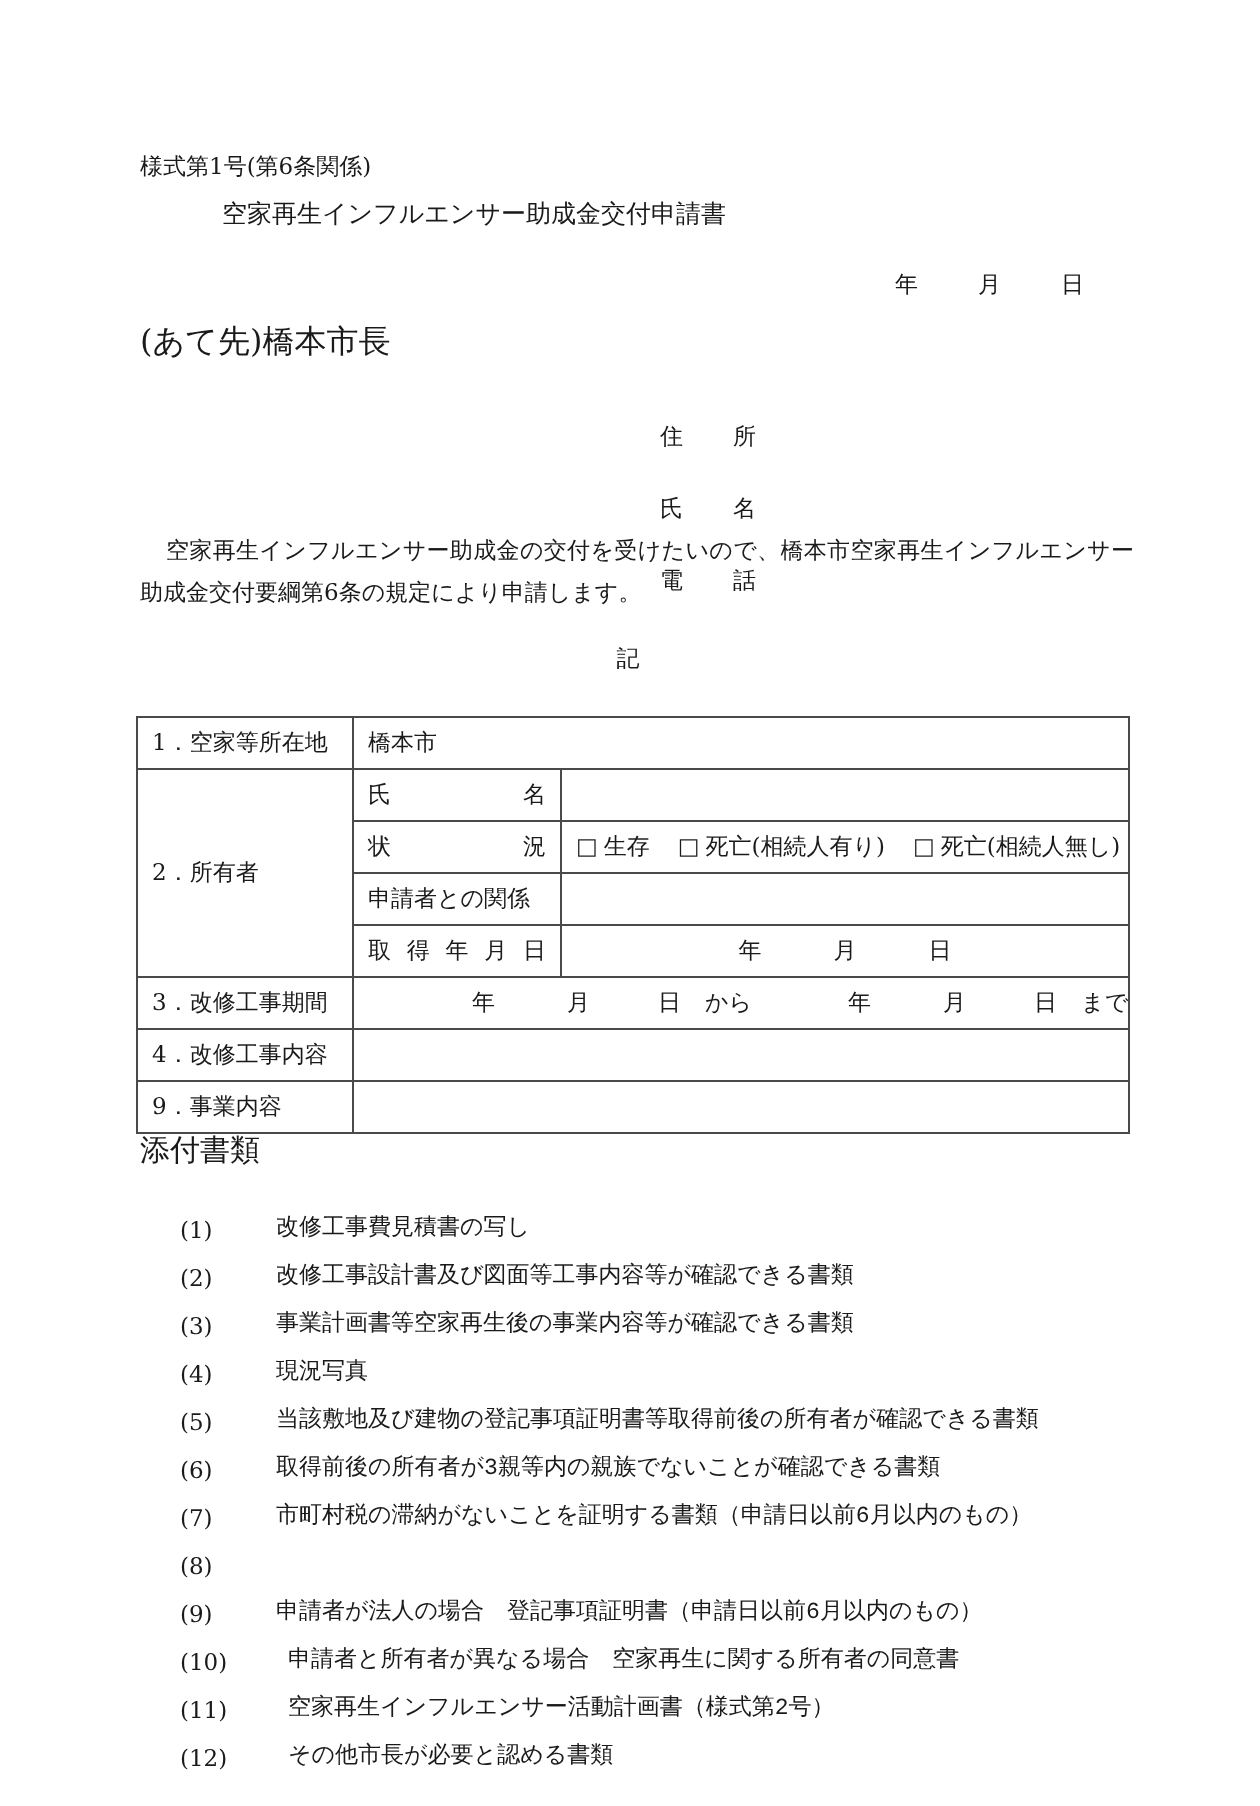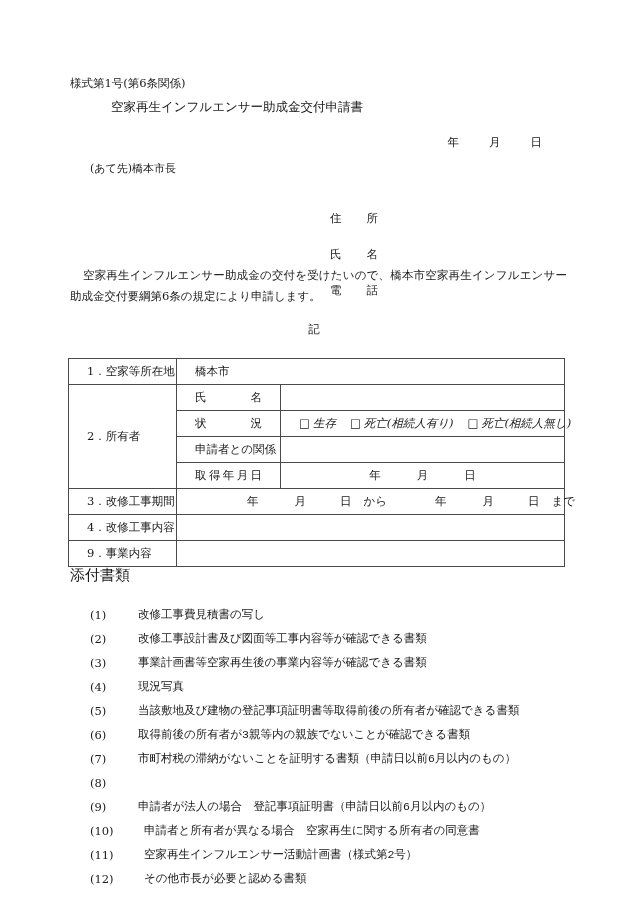--- a/index.html
+++ b/index.html
@@ -51,23 +51,22 @@
     box-sizing: border-box;
     text-align: right;
     font-size: 11.5px;
     white-space: nowrap;
   }
   .date-line .gap { display: inline-block; width: 30px; }
   .addressee {
     position: absolute;
     left: 70px;
     top: 161px;
-    font-size: 11px;
-    white-space: nowrap;
-    margin-left: 20px;
+    font-size: 16px;
+    white-space: nowrap;
   }
 
   
   .applicant {
     position: absolute;
     left: 330px;
     top: 192px;
     font-size: 11.5px;
     line-height: 20px;
   }
@@ -107,21 +106,21 @@
     position: absolute;
     left: 68px;
     top: 358px;
     width: 497px;
     border-collapse: collapse;
     table-layout: fixed;
     font-size: 11.5px;
   }
   .form-table td {
     border: 1px solid #4a4a4a;
-    padding: 0 18px;
+    padding: 0 7px;
     height: 26px;
     vertical-align: middle;
     box-sizing: border-box;
   }
   .col-head { width: 108px; }
   .col-sub  { width: 104px; }
 
   .head-cell {
     white-space: nowrap;
   }
@@ -134,21 +133,20 @@
   .sub-label.tight {
     text-align-last: left;
   }
   .owner-cell {
     vertical-align: middle;
     white-space: nowrap;
     margin-left: 23px;
   }
   .checks {
     white-space: nowrap;
-    font-style: italic;
   }
   .checks .cb { margin-right: 3px; }
   .checks .sp { display: inline-block; width: 14px; }
 
   .period-cell {
     white-space: nowrap;
     padding-left: 0;
   }
   .period-cell .s1 { display: inline-block; width: 52px; }
   .period-cell .s2 { display: inline-block; width: 36px; }

